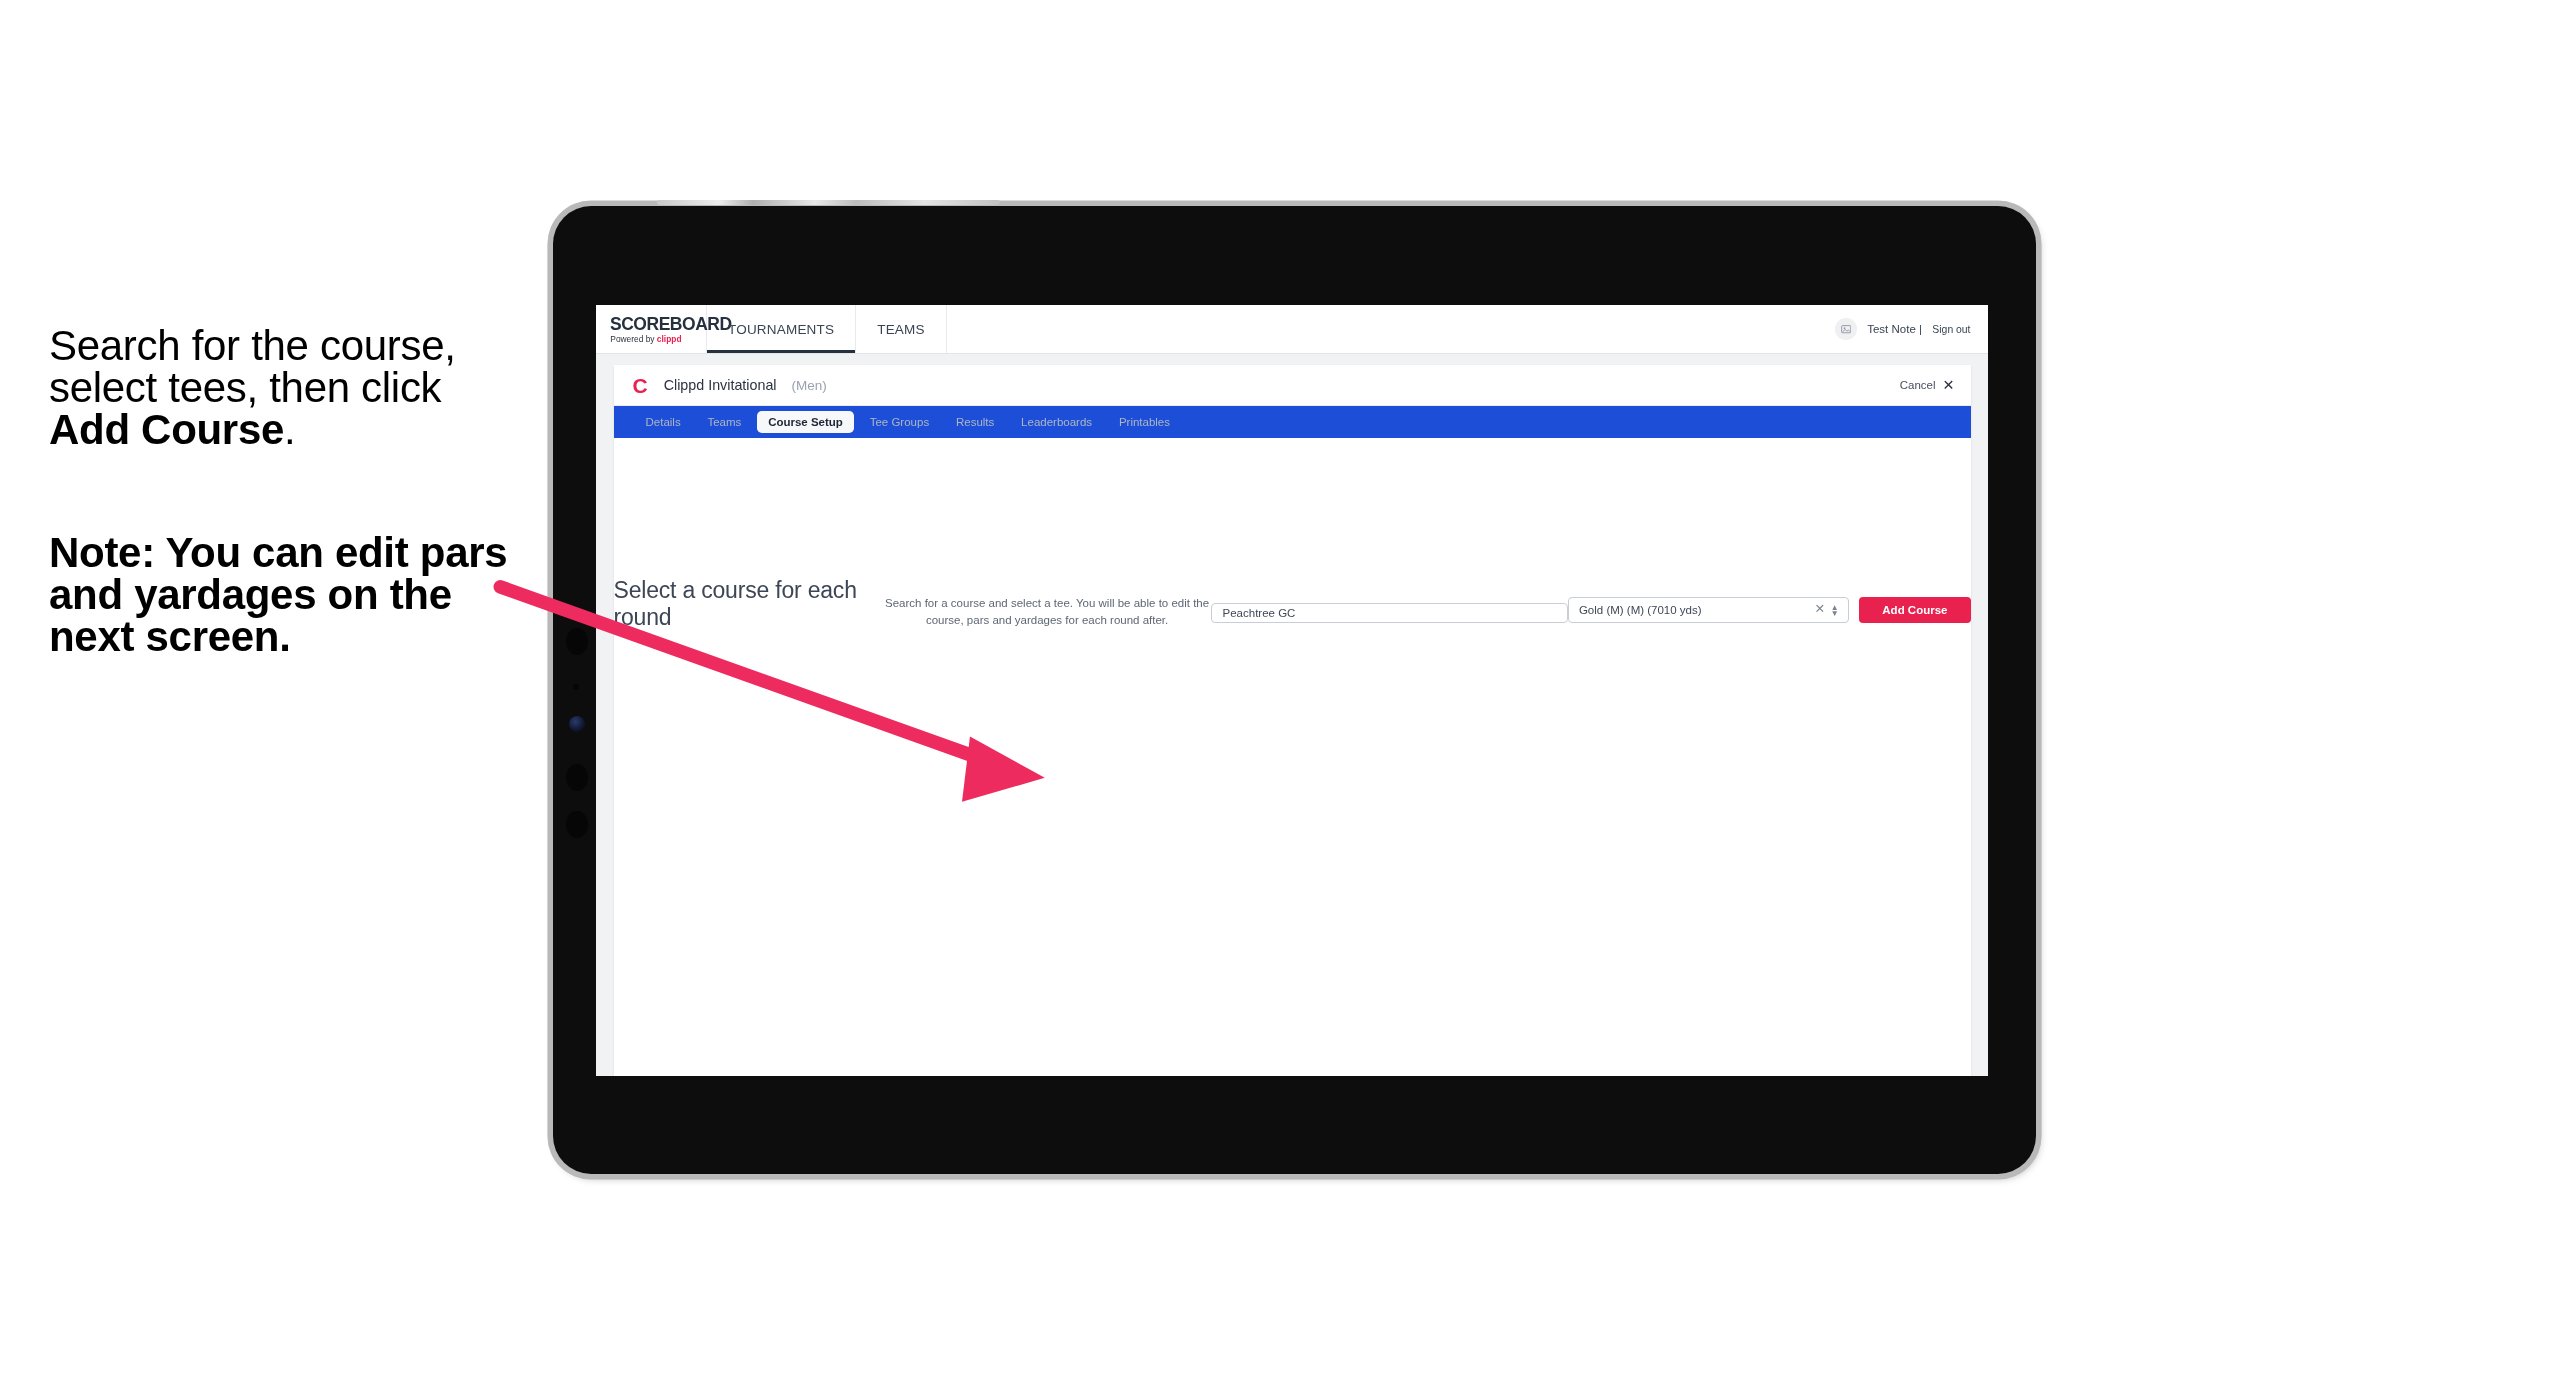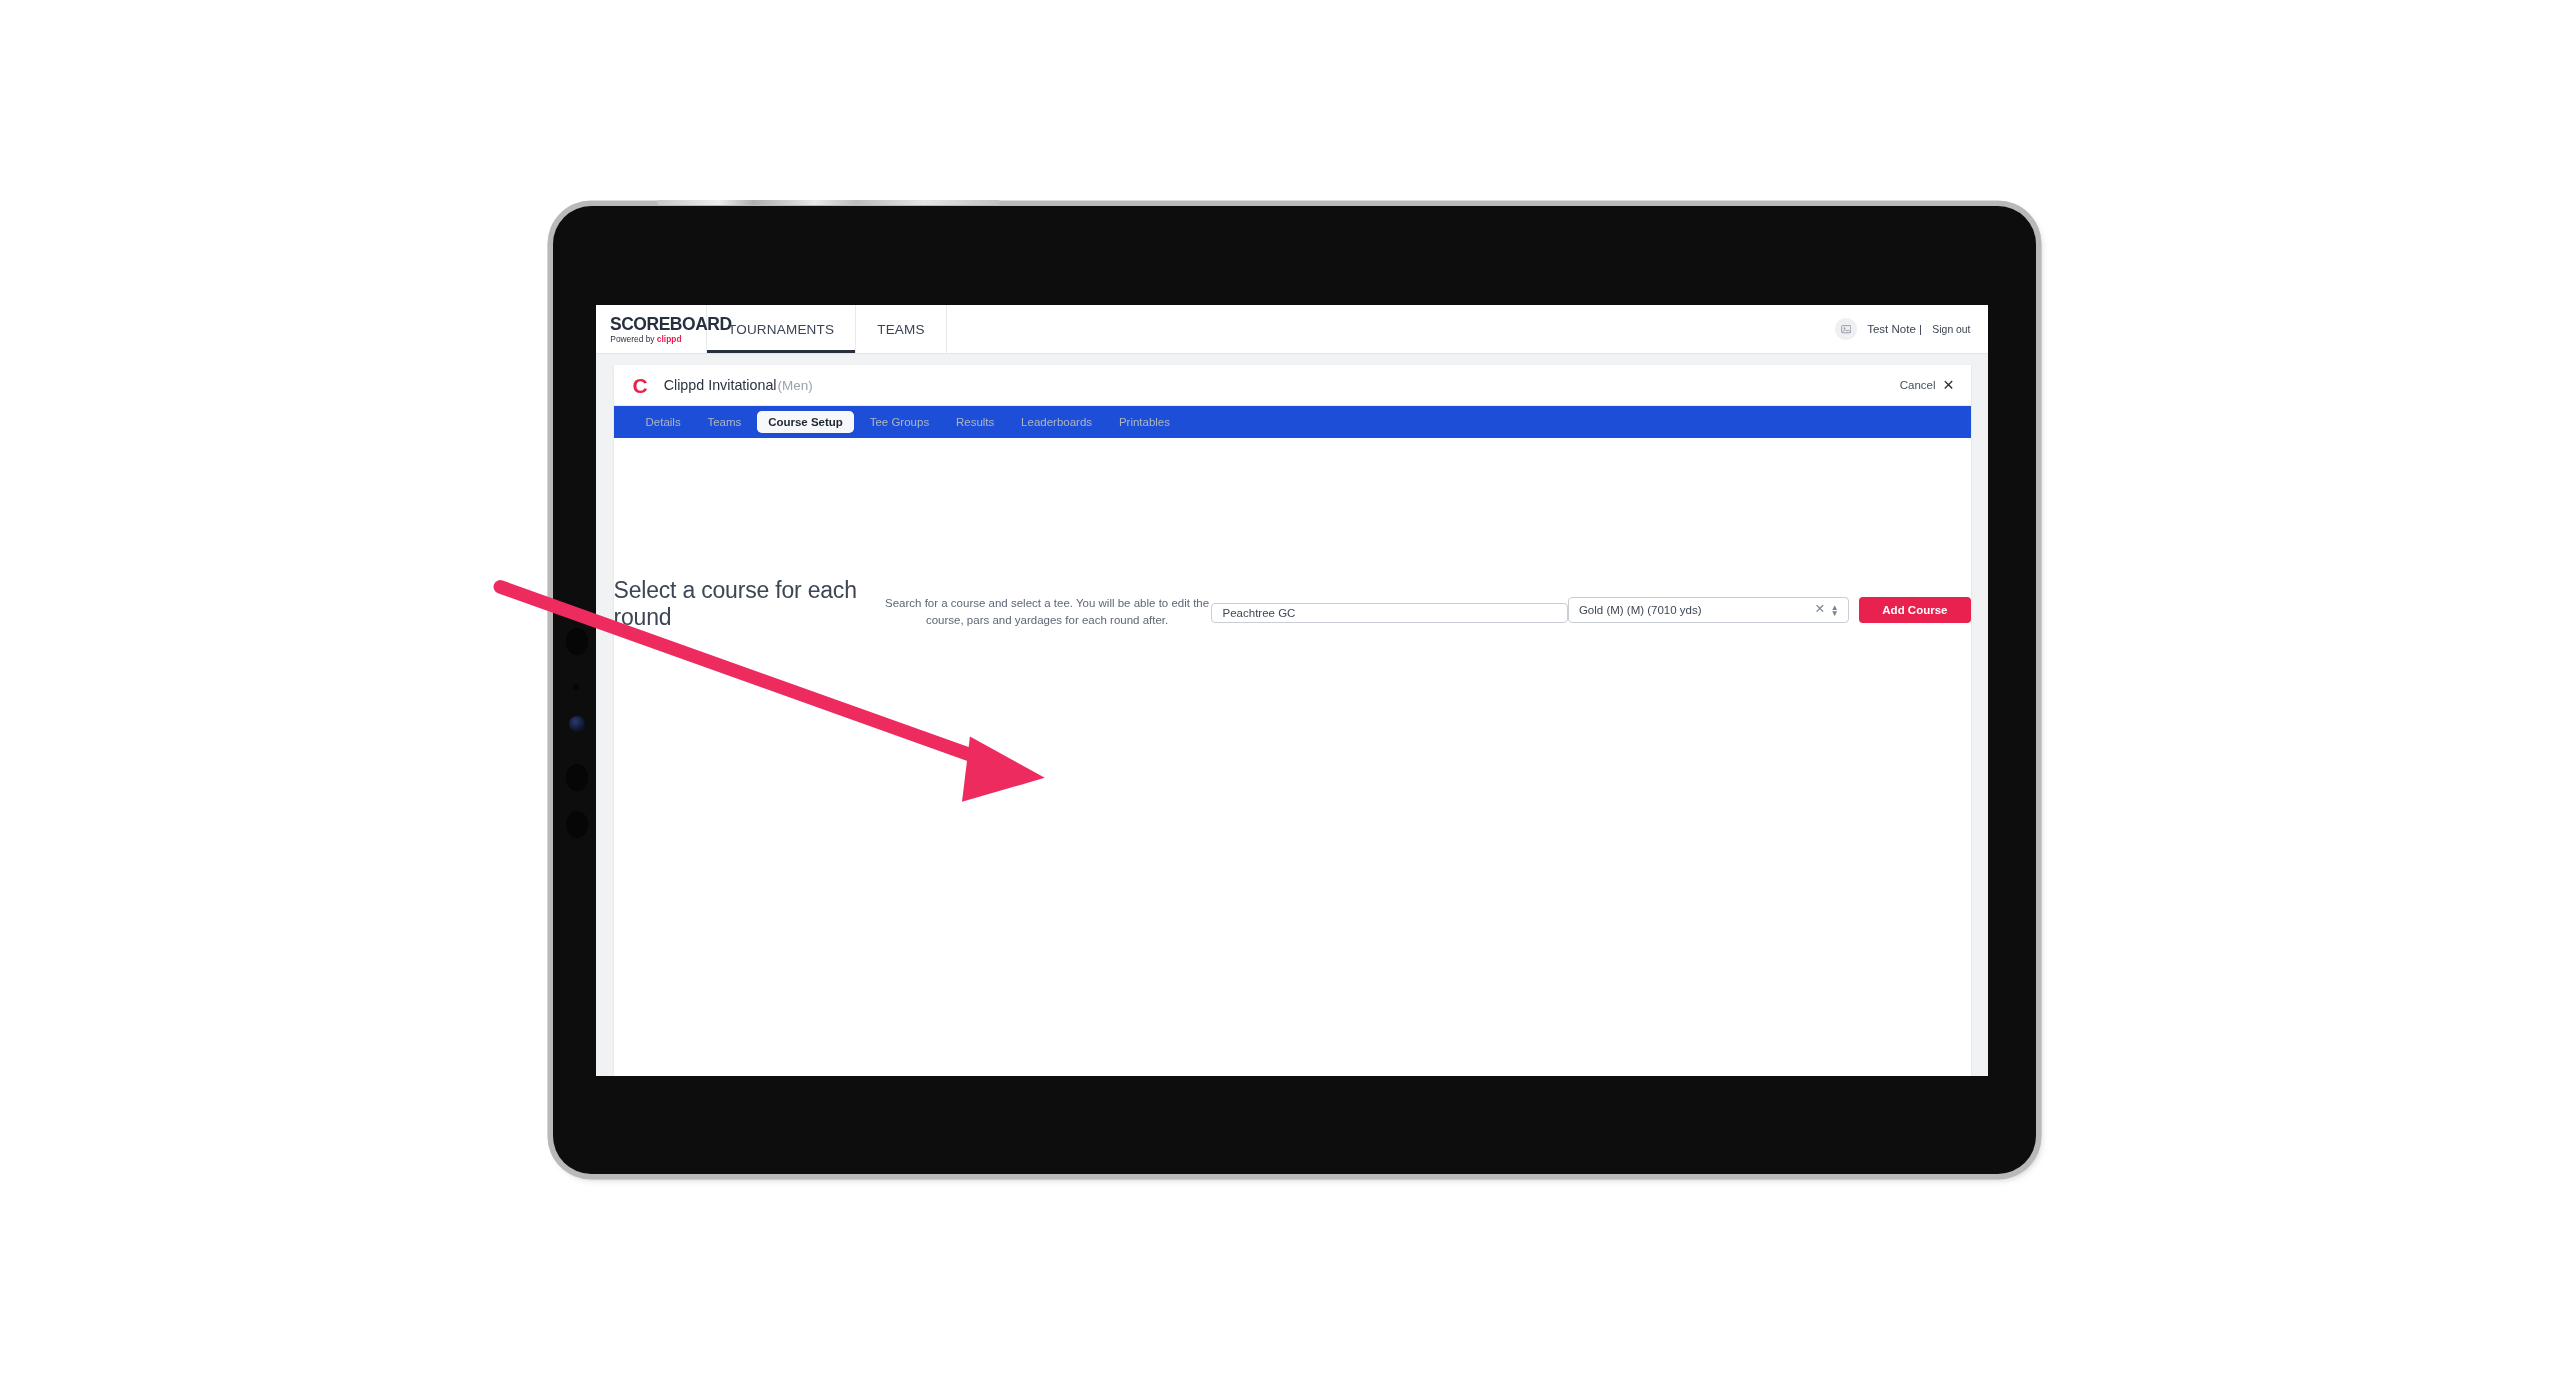--- a/index.html
+++ b/index.html
@@ -171,21 +171,21 @@
   }
   .c-mark {
     font-size: 21px;
     font-weight: 700;
     color: #e8214f;
     line-height: 1;
     margin-right: 16px;
     font-family: "Liberation Sans", sans-serif;
   }
   .tourn-title { font-size: 14.3px; color: #2b3340; }
-  .tourn-gender { font-size: 13.5px; color: #9aa3b0; margin-left: 1px; }
+  .tourn-gender { font-size: 13.5px; color: #9aa3b0; margin-left: 15px; }
   .head-spacer { flex: 1; }
   .cancel-btn {
     display: flex; align-items: center; gap: 7px;
     font-size: 11.5px; color: #46505f; cursor: pointer;
   }
   .cancel-x { font-size: 14.3px; line-height: 1; color: #2b3340; }
 
   .sub-tabs {
     height: 32px;
     background: #1d4ed8;
@@ -295,20 +295,24 @@
     width: 605px;
     height: 263px;
     pointer-events: none;
   }
 </style>
 </head>
 <body>
 
 <div id="stage">
 
+  <div class="instructions">
+    <div class="instr-para p1"><span>Search for the course, select tees, then click </span><span class="instr-strong">Add Course</span><span>.</span></div>
+    <div class="instr-para p2">Note: You can edit pars and yardages on the next screen.</div>
+  </div>
 
   <div class="device">
     <div class="device-edge-top"></div>
     <div class="bezel-dot d1"></div>
     <div class="bezel-dot d2"></div>
     <div class="bezel-dot d3"></div>
     <div class="bezel-dot d4"></div>
     <div class="bezel-dot d5"></div>
 
     <div class="screen">

